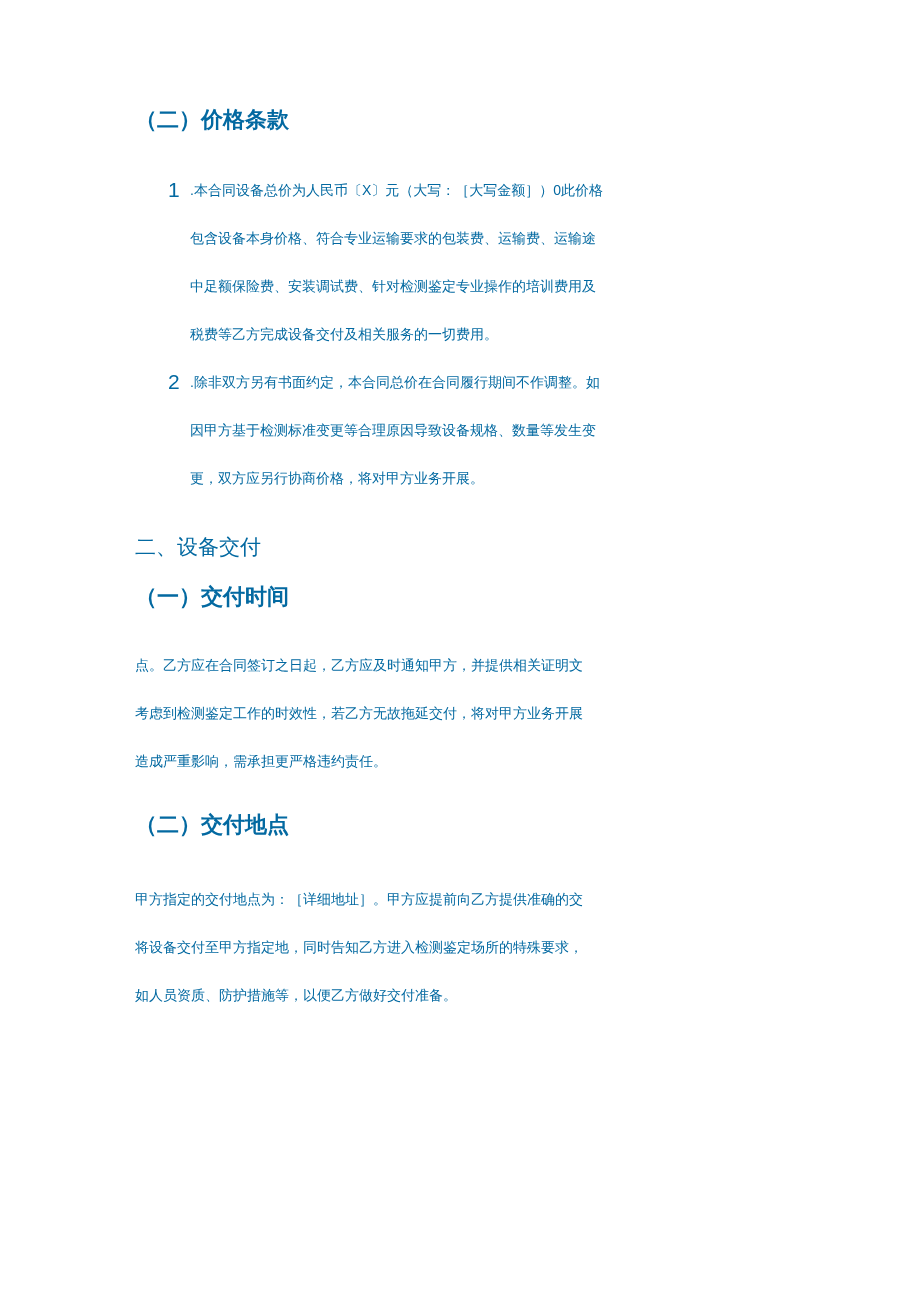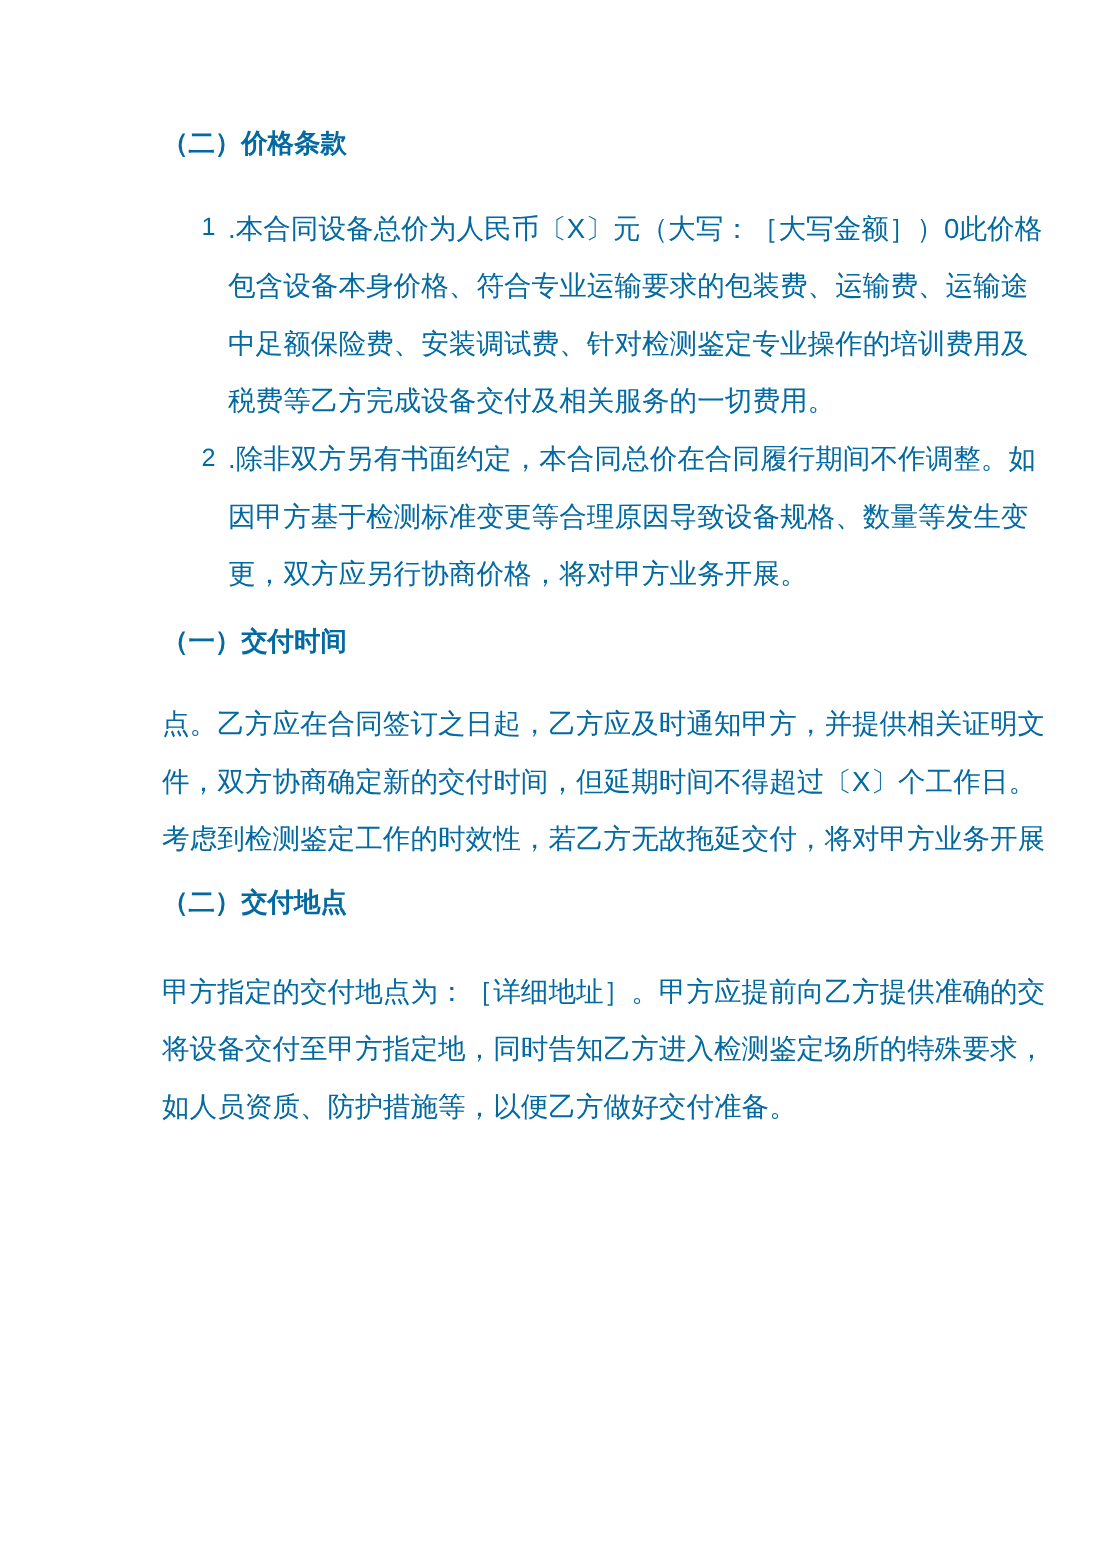--- a/index.html
+++ b/index.html
@@ -27,35 +27,35 @@
     white-space: nowrap;
   }
   .section-title {
     margin: 28px 0 0 0;
     font-size: 21px;
     font-weight: normal;
     line-height: 34px;
     white-space: nowrap;
   }
   .sub-heading-a { margin-top: 16px; }
-  .sub-heading-b { margin-top: 12px; }
+  .sub-heading-b { margin-top: 23px; }
   .num-list { margin-top: 29px; }
   .list-item {
     position: relative;
     padding-left: 55px;
   }
   .list-marker {
     position: absolute;
     left: 33px;
     top: 0;
     font-size: 21px;
     line-height: 48px;
   }
   .line {
-    font-size: 23px;
+    font-size: 14px;
     line-height: 48px;
     white-space: nowrap;
   }
   .para-a { margin-top: 27px; }
   .para-b { margin-top: 33px; }
 </style>
 </head>
 <body>
 
 <div class="page">
@@ -79,27 +79,28 @@
         <span class="list-marker">2</span>
         <div>
           <div class="line">.除非双方另有书面约定，本合同总价在合同履行期间不作调整。如</div>
           <div class="line">因甲方基于检测标准变更等合理原因导致设备规格、数量等发生变</div>
           <div class="line">更，双方应另行协商价格，将对甲方业务开展。</div>
         </div>
       </div>
 
     </div>
 
+    <div class="section-title">二、设备交付</div>
 
     <h2 class="heading sub-heading-a">（一）交付时间</h2>
 
     <div class="para-a">
       <div class="line">点。乙方应在合同签订之日起，乙方应及时通知甲方，并提供相关证明文</div>
-      <div class="line">件，双方协商确定新的交付时间，但延期时间不得超过〔X〕个工作日。</div>
       <div class="line">考虑到检测鉴定工作的时效性，若乙方无故拖延交付，将对甲方业务开展</div>
+      <div class="line">造成严重影响，需承担更严格违约责任。</div>
     </div>
 
     <h2 class="heading sub-heading-b">（二）交付地点</h2>
 
     <div class="para-b">
       <div class="line">甲方指定的交付地点为：［详细地址］。甲方应提前向乙方提供准确的交</div>
       <div class="line">将设备交付至甲方指定地，同时告知乙方进入检测鉴定场所的特殊要求，</div>
       <div class="line">如人员资质、防护措施等，以便乙方做好交付准备。</div>
     </div>
 

